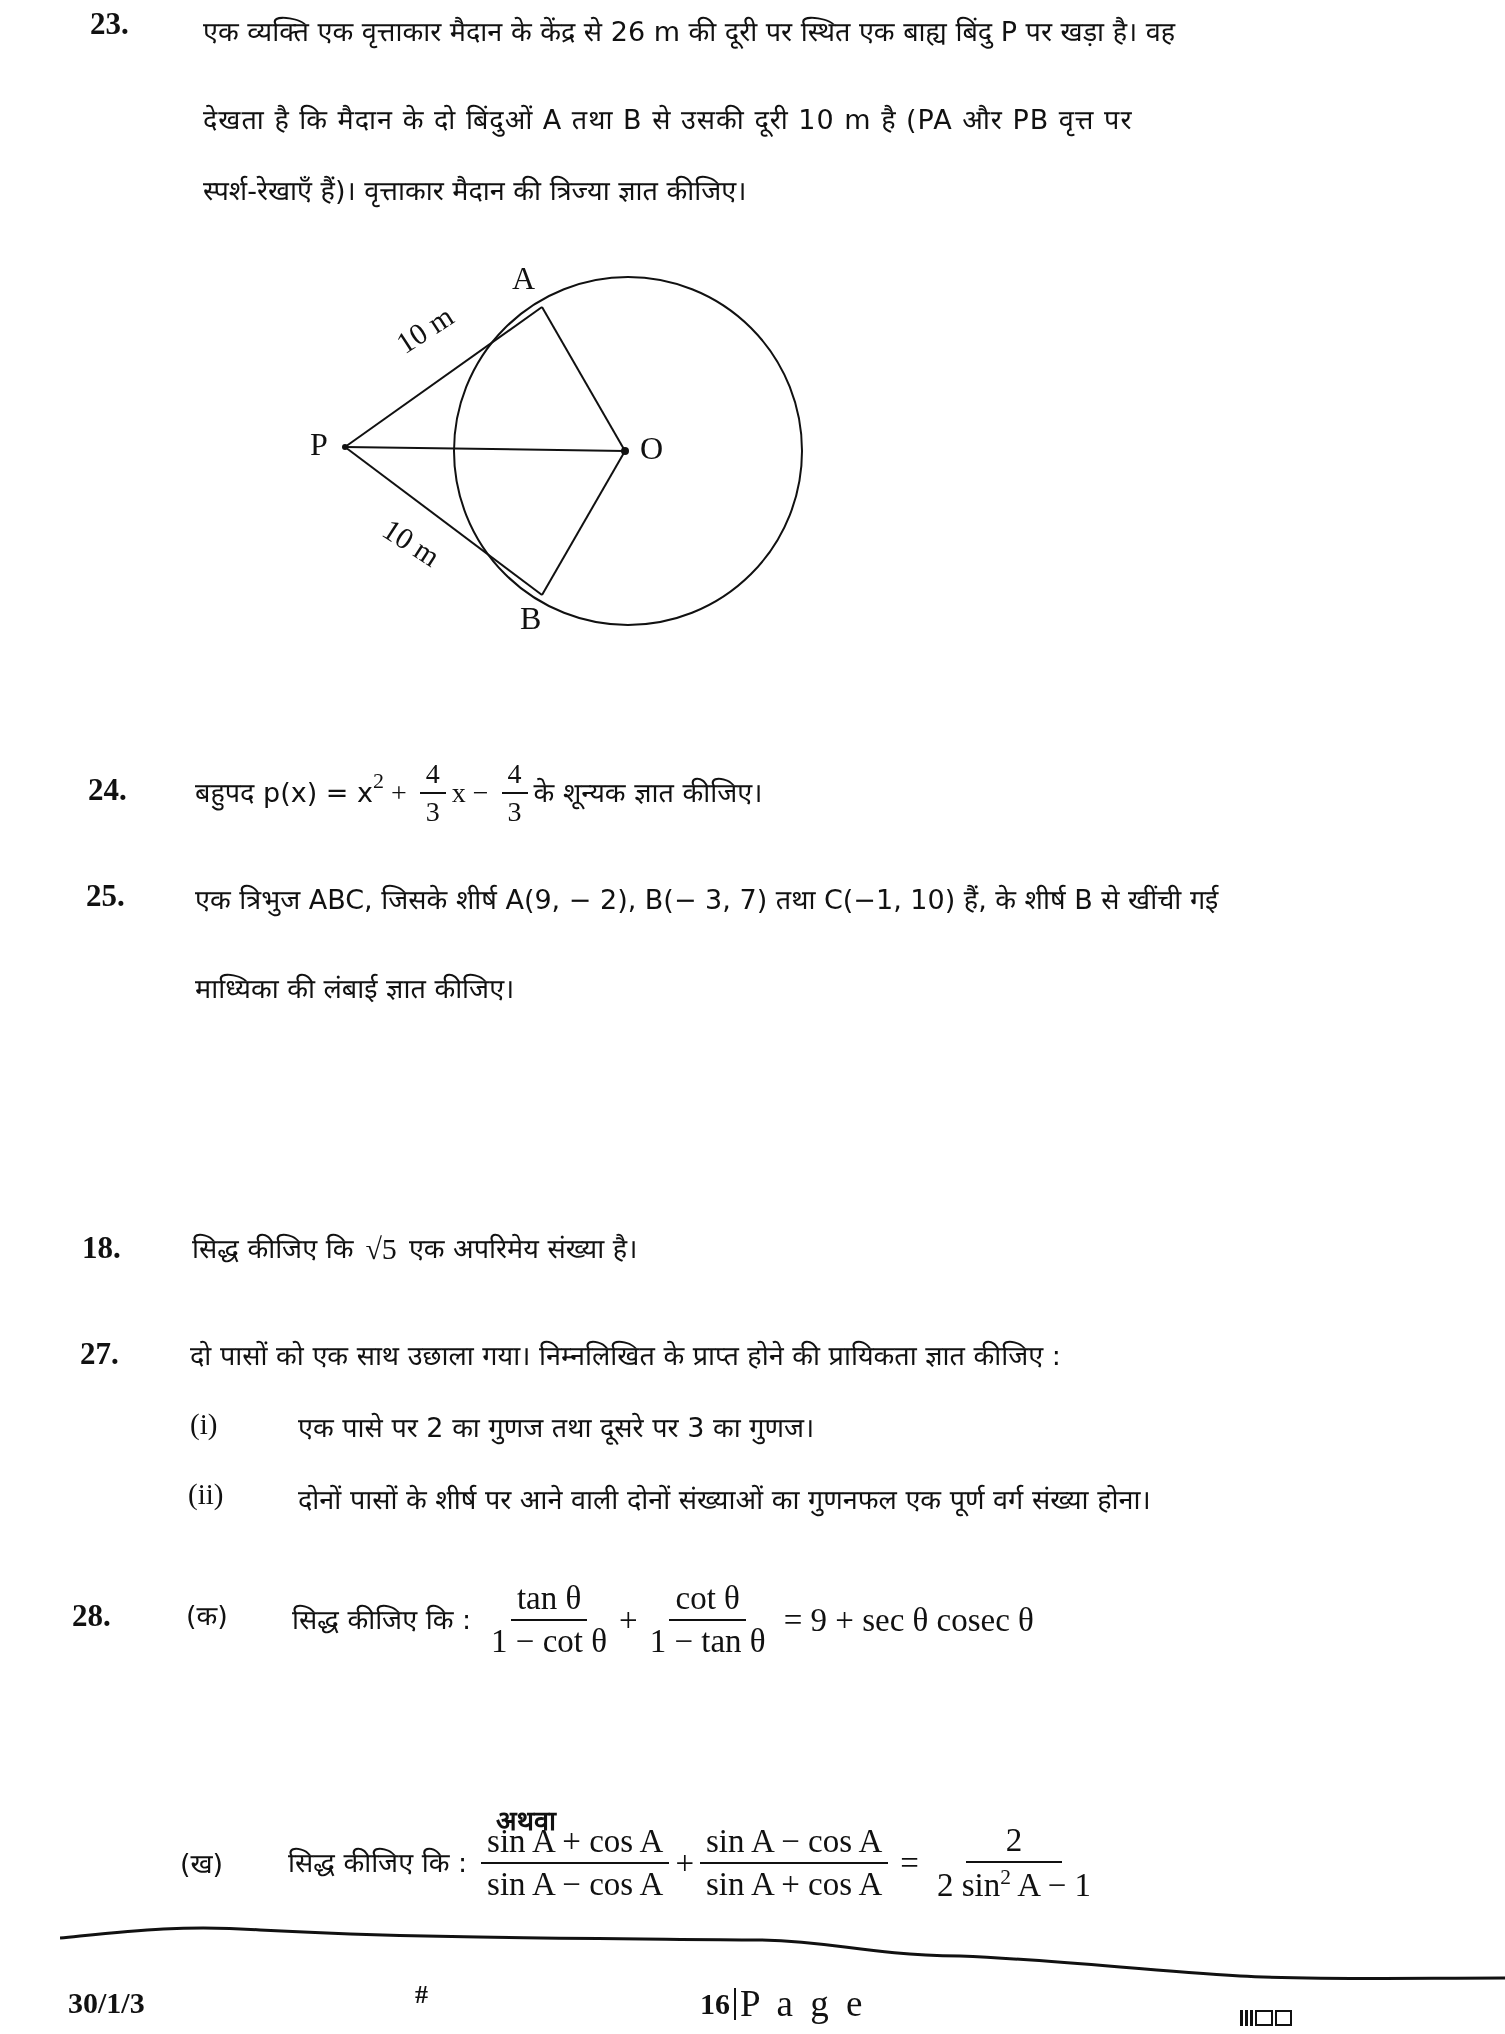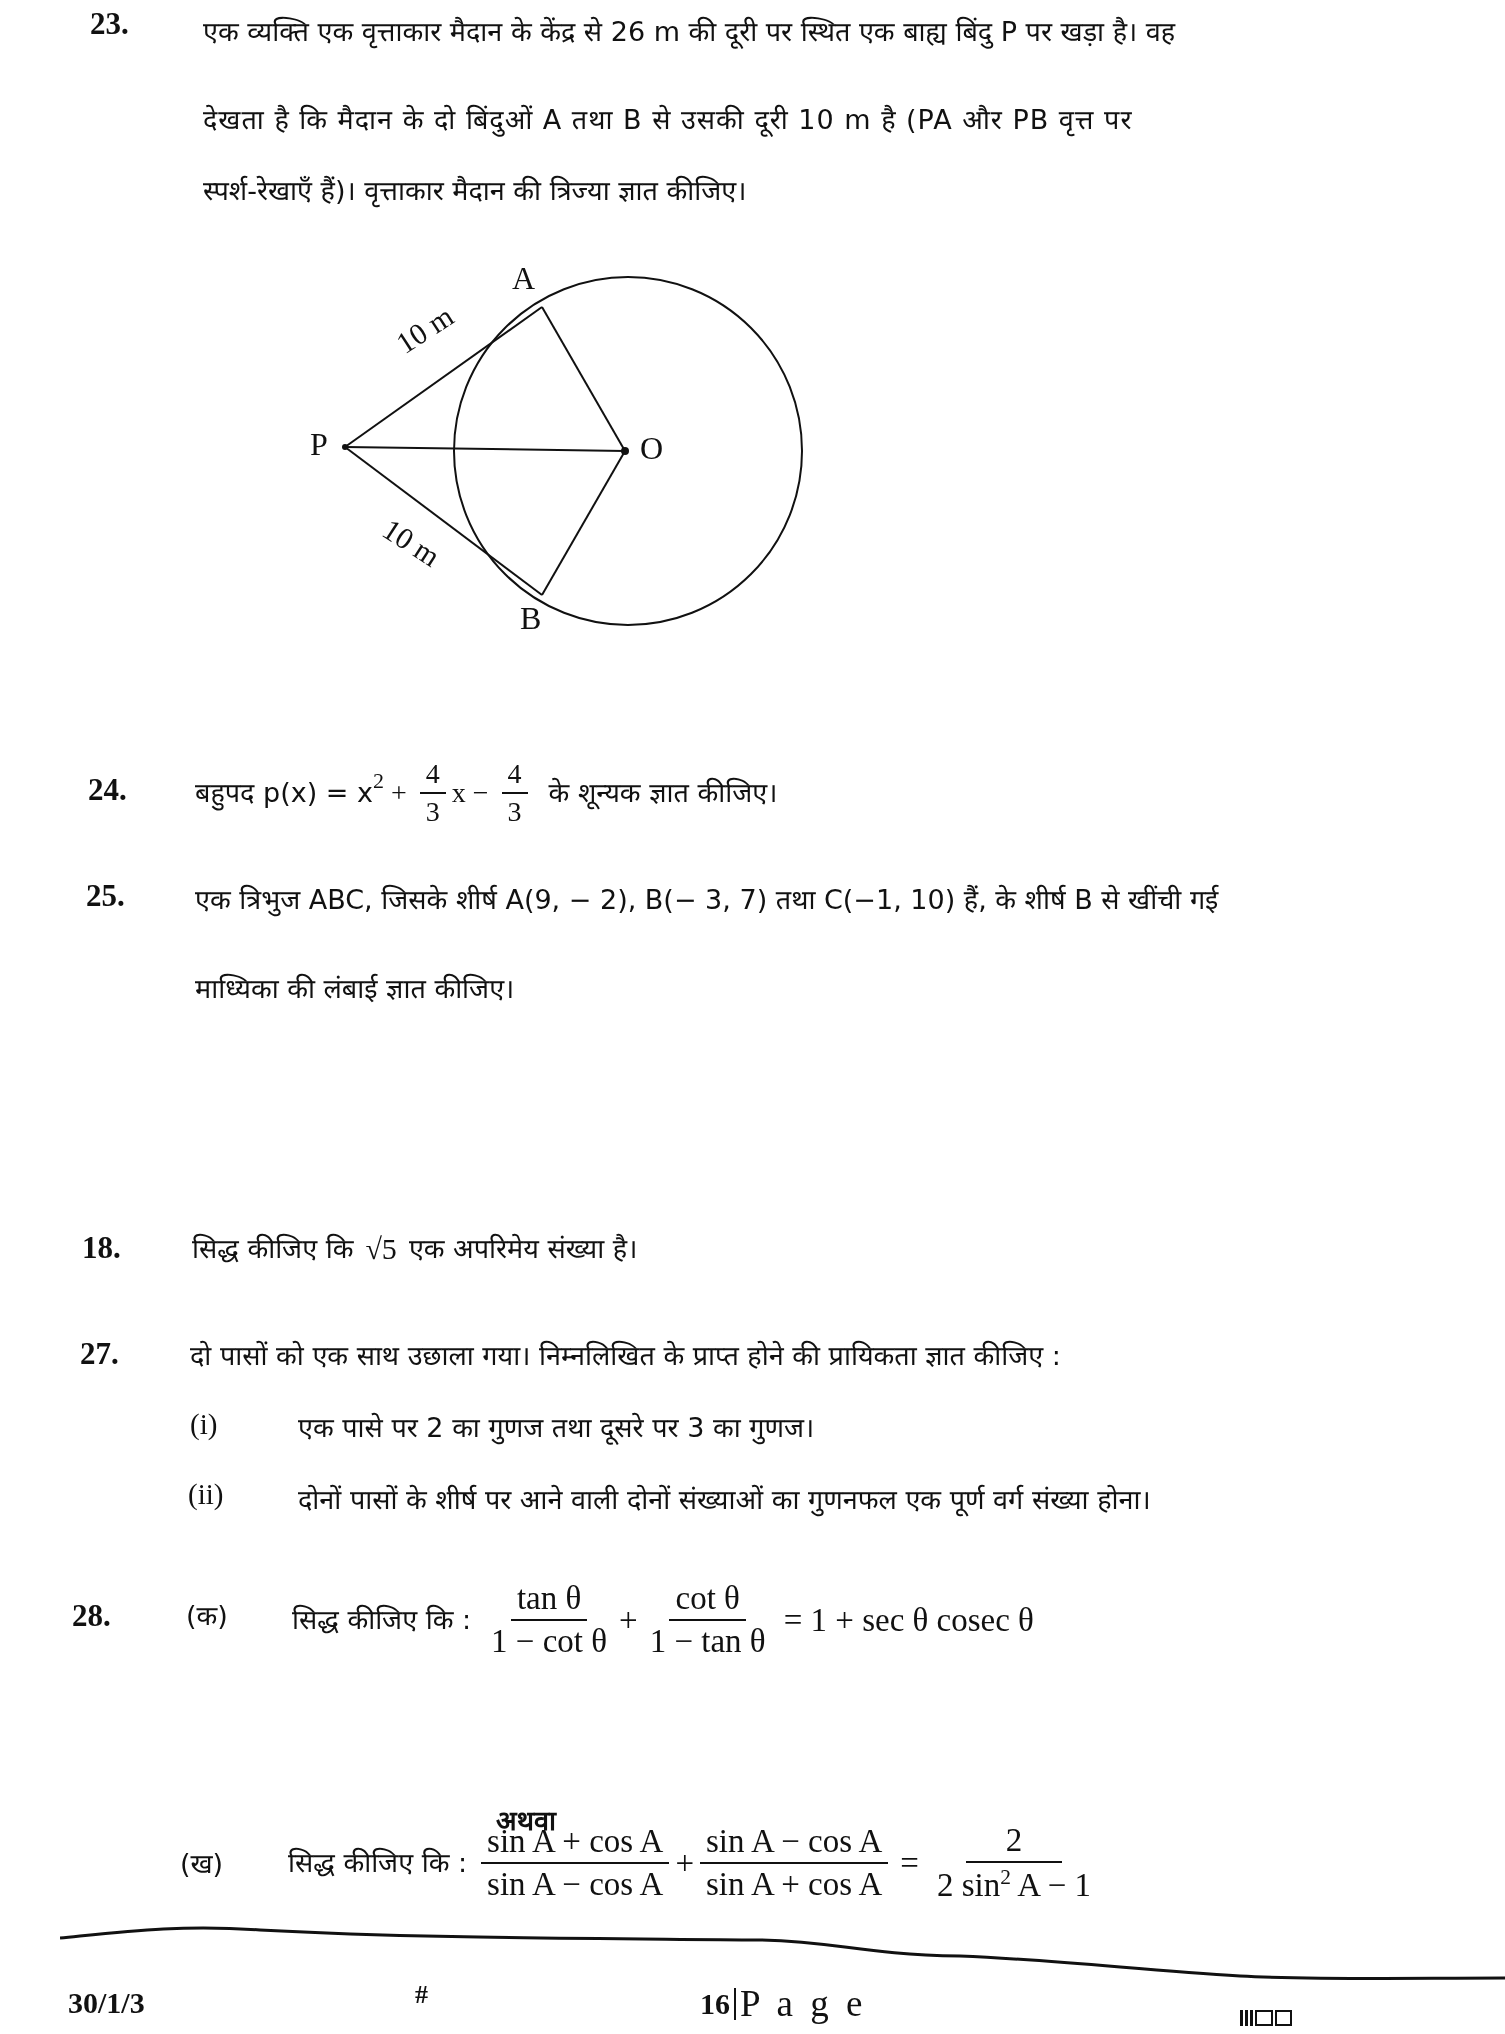--- a/index.html
+++ b/index.html
@@ -50,21 +50,21 @@
   <span class="math" style="font-size:28px;white-space:pre;"> + </span>
   <span class="frac math" style="font-size:28px;">
       <span class="num">4</span>
       <span class="den">3</span>
     </span>
   <span class="math" style="font-size:28px;white-space:pre;">x − </span>
   <span class="frac math" style="font-size:28px;">
       <span class="num">4</span>
       <span class="den">3</span>
     </span>
-  <span class="txt" style="margin-left:15px;">के शून्यक ज्ञात कीजिए।</span>
+  <span class="txt" style="margin-left:0;">के शून्यक ज्ञात कीजिए।</span>
 </div>
 
 <div class="abs qnum" style="left:86px;top:878px;">25.</div>
 <div class="abs txt" style="left:195px;top:884px;">एक त्रिभुज ABC, जिसके शीर्ष A(9, − 2), B(− 3, 7) तथा C(−1, 10) हैं, के शीर्ष B से खींची गई</div>
 <div class="abs txt" style="left:195px;top:950px;margin-top:23px;">माध्यिका की लंबाई ज्ञात कीजिए।</div>
 
 <div class="abs txt bold" style="left:748px;top:1054px;"></div>
 <div class="abs txt italic" style="left:80px;top:1130px;"></div>
 <div class="abs math italic" style="left:1406px;top:1148px;font-size:28px;"></div>
 
@@ -88,21 +88,21 @@
   <span class="txt" style="margin-right:8px;">सिद्ध कीजिए कि :</span>
   <span class="frac math">
       <span class="num">tan θ</span>
       <span class="den">1 − cot θ</span>
     </span>
   <span class="math">+</span>
   <span class="frac math">
       <span class="num">cot θ</span>
       <span class="den">1 − tan θ</span>
     </span>
-  <span class="math" style="margin-left:6px;">= 1 + sec θ cosec θ</span>
+  <span class="math" style="margin-left:6px;">= 9 + sec θ cosec θ</span>
 </div>
 
 <div class="abs txt bold" style="left:496px;top:1805px;">अथवा</div>
 
 <div class="abs txt" style="left:180px;top:1848px;">(ख)</div>
 <div class="abs" style="left:288px;top:1822px;display:flex;align-items:center;">
   <span class="txt" style="margin-right:8px;">सिद्ध कीजिए कि :</span>
   <span class="frac math">
       <span class="num">sin A + cos A</span>
       <span class="den">sin A − cos A</span>

